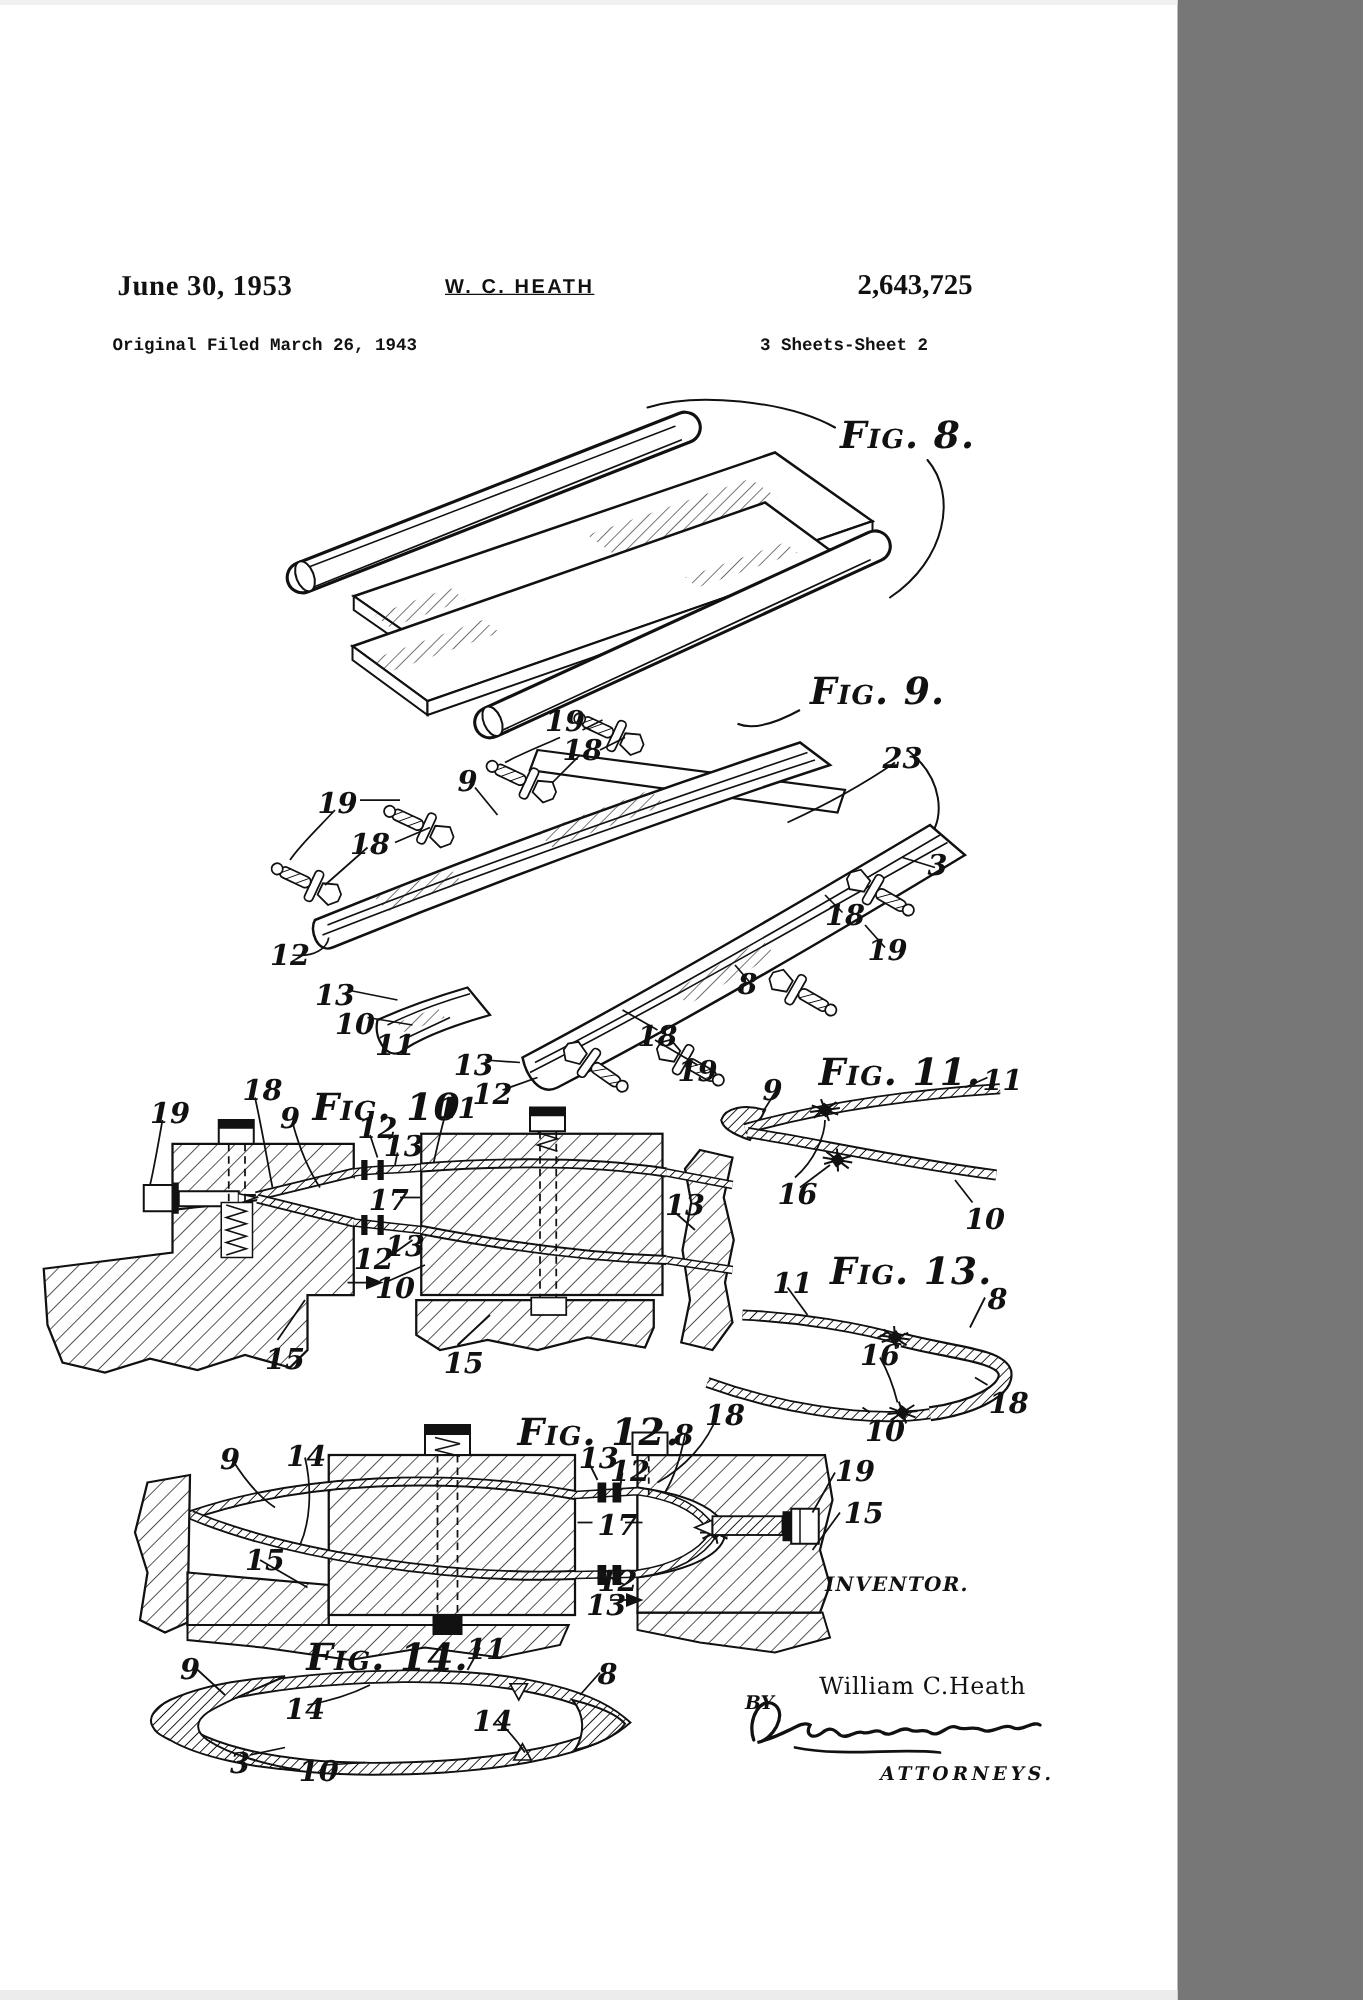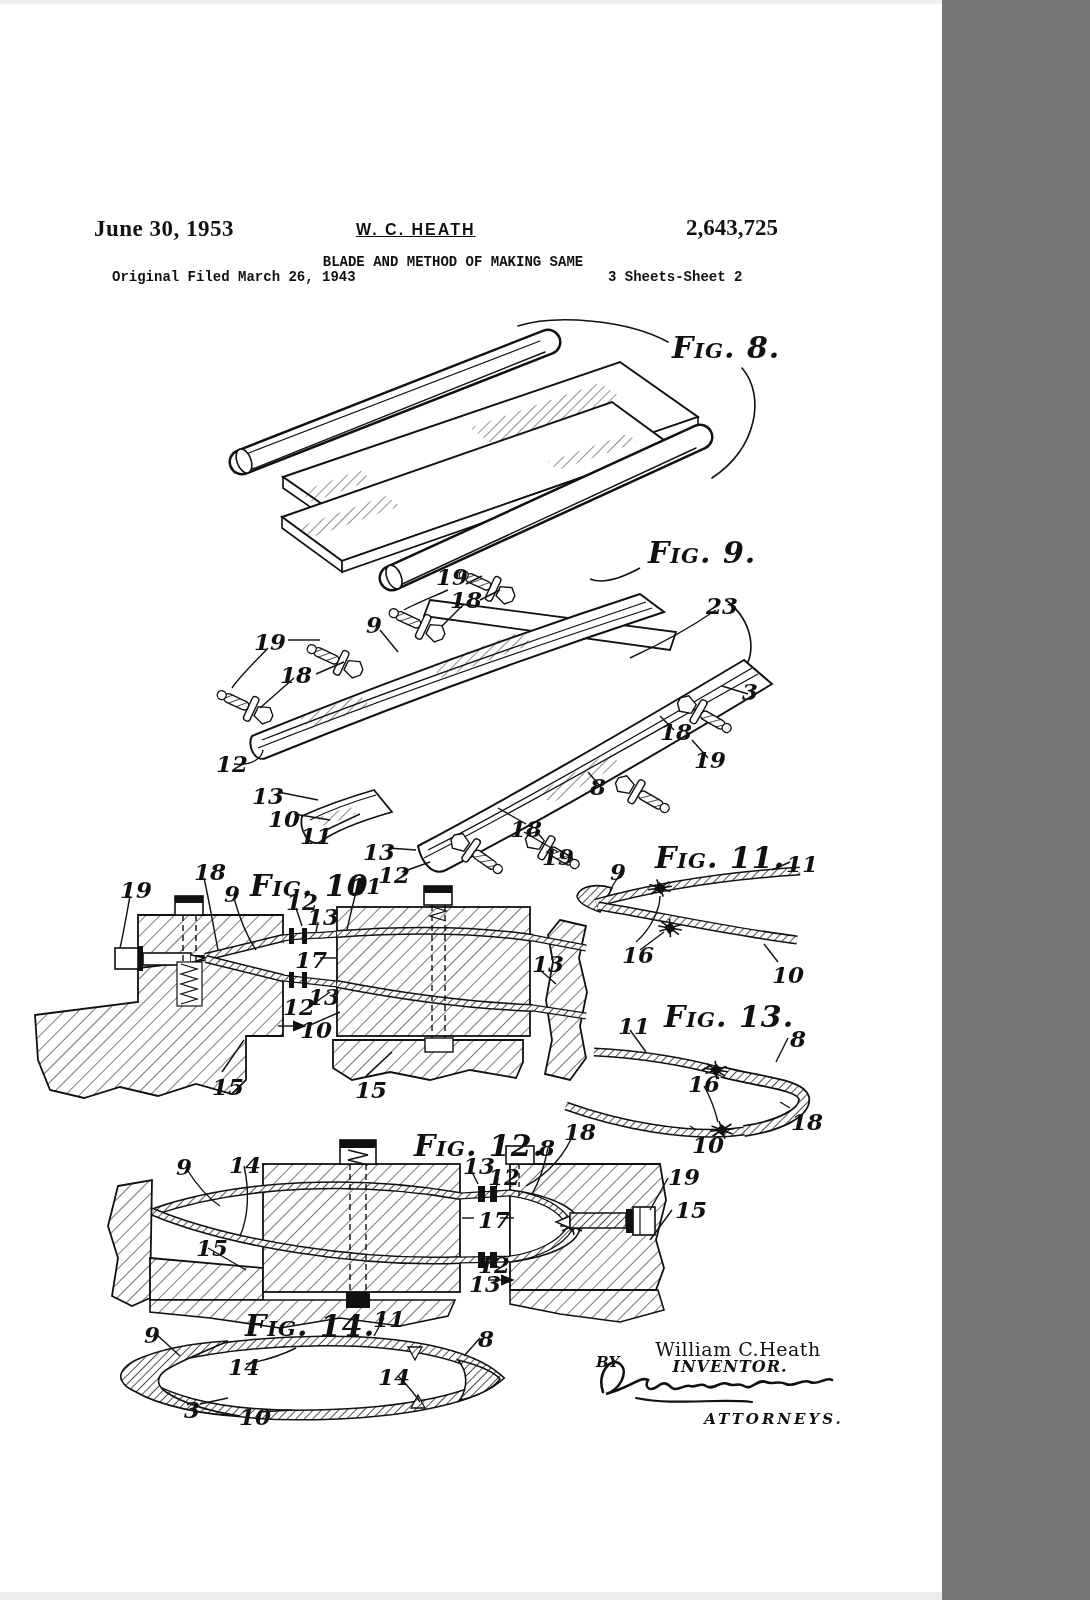--- a/index.html
+++ b/index.html
@@ -4,44 +4,43 @@
 <style>
   html,body{margin:0;padding:0;background:#777;}
   .page{position:relative;width:942px;height:1600px;background:#ffffff;overflow:hidden;
         font-family:"Liberation Serif",serif;color:#111;}
   .abs{position:absolute;}
   .hdr-date{left:94px;top:216px;font:bold 23px "Liberation Serif",serif;letter-spacing:.5px;}
   .hdr-name{left:356px;top:221px;width:185px;text-align:left;font:bold 16px "Liberation Sans",sans-serif;letter-spacing:2px;text-decoration:underline;}
   .hdr-num{left:658px;top:215px;width:120px;text-align:right;font:bold 23px "Liberation Serif",serif;}
   .hdr-t1{left:200px;top:240px;width:506px;text-align:center;font:bold 14px "Liberation Mono",monospace;letter-spacing:0;}
   .hdr-t2{left:200px;top:254px;width:506px;text-align:center;font:bold 14px "Liberation Mono",monospace;}
-  .hdr-filed{left:112px;top:269px;font:bold 14px "Liberation Mono",monospace;}
+  .hdr-filed{left:90px;top:269px;font:bold 14px "Liberation Mono",monospace;}
   .hdr-sheet{left:608px;top:269px;width:168px;text-align:left;font:bold 14px "Liberation Mono",monospace;}
-  .sig-inventor{left:660px;top:1357px;width:140px;text-align:center;font:italic bold 16px "DejaVu Serif",serif;letter-spacing:1px;}
+  .sig-inventor{left:660px;top:1258px;width:140px;text-align:left;font:italic bold 16px "DejaVu Serif",serif;letter-spacing:1px;}
   .sig-name{left:648px;top:1338px;width:180px;text-align:center;font:19px "DejaVu Serif",serif;letter-spacing:.5px;}
   .sig-by{left:596px;top:1353px;font:italic bold 15px "DejaVu Serif",serif;}
   .sig-att{left:700px;top:1410px;width:148px;text-align:center;font:bold 15px "DejaVu Serif",serif;letter-spacing:3px;font-style:italic;}
   .black-bar{left:956px;top:22px;width:31px;height:1554px;background:#0b0b0b;transform:rotate(-0.4deg);transform-origin:top left;}
   .edge-top{left:0;top:0;width:1090px;height:4px;background:#f0f0f0;}
   .edge-bot{left:0;top:1592px;width:1090px;height:8px;background:#ececec;}
   svg{position:absolute;left:0;top:0;}
   svg text.fig-title{font-family:"DejaVu Serif",serif;font-style:italic;font-weight:700;font-size:30px;font-variant:small-caps;letter-spacing:1px;fill:#111;}
   svg text.ref-num{font-family:"DejaVu Serif",serif;font-style:italic;font-weight:700;font-size:23px;fill:#111;}
 </style>
 </head>
 <body>
 
 <div class="page">
   <div class="abs edge-top"></div>
   <div class="abs edge-bot"></div>
 
   <div class="abs hdr-date">June 30, 1953</div>
   <div class="abs hdr-name">W. C. HEATH</div>
   <div class="abs hdr-num">2,643,725</div>
-  <div class="abs hdr-t2">BLADE AND METHOD OF MAKING SAME</div>
   <div class="abs hdr-filed">Original Filed March 26, 1943</div>
   <div class="abs hdr-sheet">3 Sheets-Sheet 2</div>
 
   <svg id="sheet-svg" width="1090" height="1600" viewBox="0 0 1090 1600">
     <defs>
       <pattern id="p-hatch" width="10" height="10" patternUnits="userSpaceOnUse" patternTransform="rotate(45)">
         <rect width="10" height="10" fill="#fff"></rect>
           <line x1="0" y1="0" x2="0" y2="10" stroke="#1a1a1a" stroke-width="1.2"></line>
       </pattern>
       <pattern id="p-skin" width="6" height="6" patternUnits="userSpaceOnUse" patternTransform="rotate(45)">

